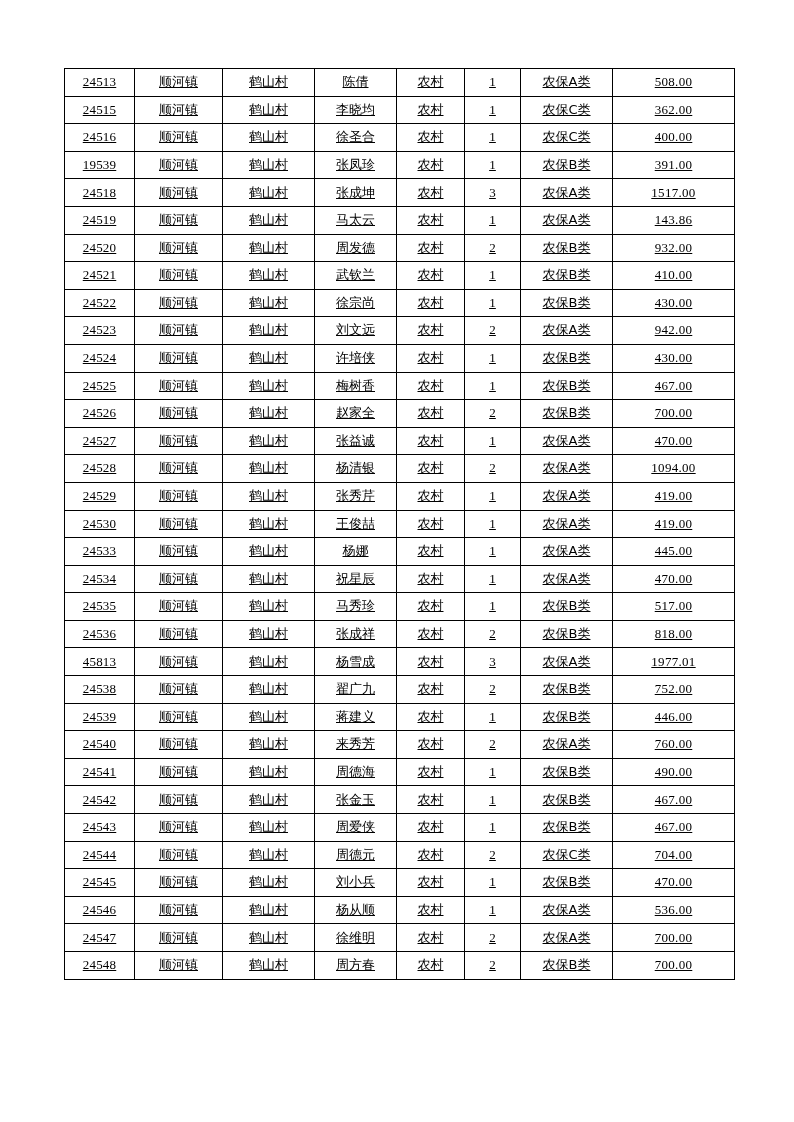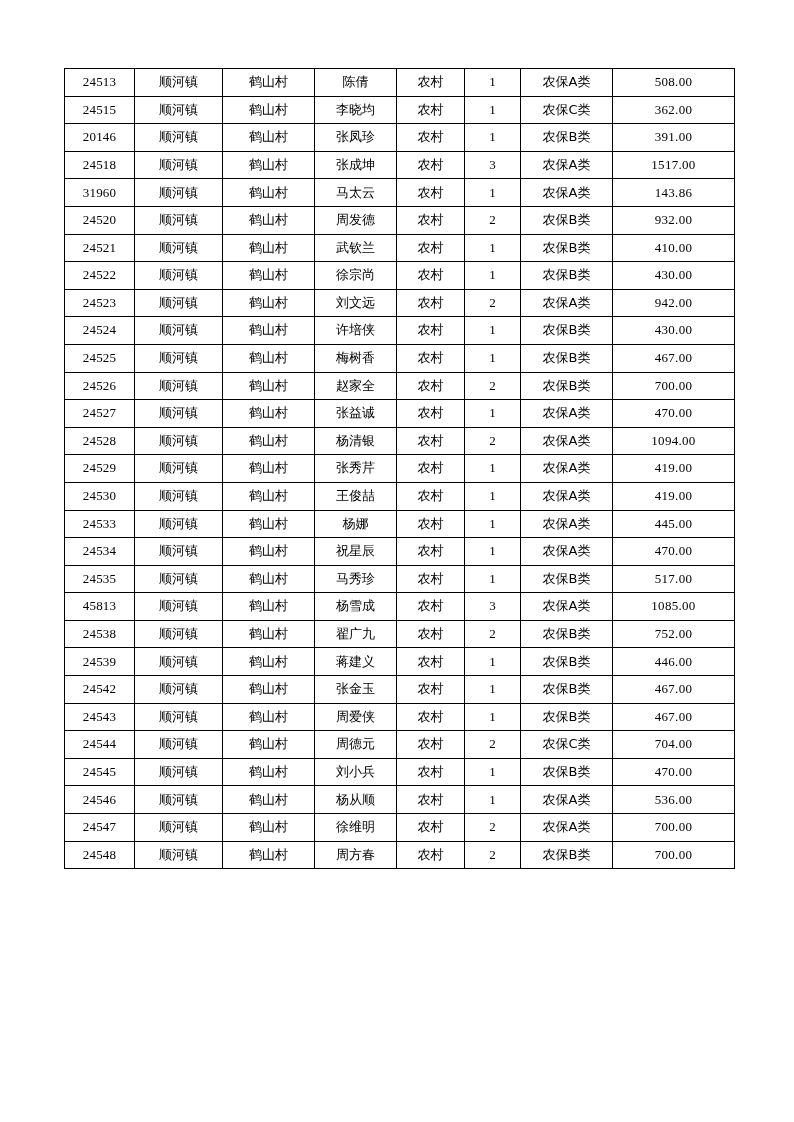--- a/index.html
+++ b/index.html
@@ -12,20 +12,21 @@
     height: 1122px;
     font-family: "Liberation Serif", "DejaVu Serif", serif;
     color: #000000;
   }
   .page {
     width: 636px;
     height: 1122px;
     box-sizing: border-box;
     padding: 68px 52px 0 64px;
     position: relative;
+    text-decoration: underline;
   }
   table.data-table {
     border-collapse: collapse;
     width: 100%;
     table-layout: fixed;
   }
   table.data-table td {
     border: 1px solid #000000;
     height: 26.6px;
     text-align: center;
@@ -80,41 +81,51 @@
           <td class="num-id">24515</td>
           <td class="cn">顺河镇</td>
           <td class="cn">鹤山村</td>
           <td class="cn">李晓均</td>
           <td class="cn">农村</td>
           <td class="num-id">1</td>
           <td class="cn">农保C类</td>
           <td class="amount">362.00</td>
         </tr>
         <tr>
-          <td class="num-id">20146</td>
+          <td class="num-id">24516</td>
+          <td class="cn">顺河镇</td>
+          <td class="cn">鹤山村</td>
+          <td class="cn">徐圣合</td>
+          <td class="cn">农村</td>
+          <td class="num-id">1</td>
+          <td class="cn">农保C类</td>
+          <td class="amount">400.00</td>
+        </tr>
+        <tr>
+          <td class="num-id">19539</td>
           <td class="cn">顺河镇</td>
           <td class="cn">鹤山村</td>
           <td class="cn">张凤珍</td>
           <td class="cn">农村</td>
           <td class="num-id">1</td>
           <td class="cn">农保B类</td>
           <td class="amount">391.00</td>
         </tr>
         <tr>
           <td class="num-id">24518</td>
           <td class="cn">顺河镇</td>
           <td class="cn">鹤山村</td>
           <td class="cn">张成坤</td>
           <td class="cn">农村</td>
           <td class="num-id">3</td>
           <td class="cn">农保A类</td>
           <td class="amount">1517.00</td>
         </tr>
         <tr>
-          <td class="num-id">31960</td>
+          <td class="num-id">24519</td>
           <td class="cn">顺河镇</td>
           <td class="cn">鹤山村</td>
           <td class="cn">马太云</td>
           <td class="cn">农村</td>
           <td class="num-id">1</td>
           <td class="cn">农保A类</td>
           <td class="amount">143.86</td>
         </tr>
         <tr>
           <td class="num-id">24520</td>
@@ -250,48 +261,78 @@
           <td class="num-id">24535</td>
           <td class="cn">顺河镇</td>
           <td class="cn">鹤山村</td>
           <td class="cn">马秀珍</td>
           <td class="cn">农村</td>
           <td class="num-id">1</td>
           <td class="cn">农保B类</td>
           <td class="amount">517.00</td>
         </tr>
         <tr>
+          <td class="num-id">24536</td>
+          <td class="cn">顺河镇</td>
+          <td class="cn">鹤山村</td>
+          <td class="cn">张成祥</td>
+          <td class="cn">农村</td>
+          <td class="num-id">2</td>
+          <td class="cn">农保B类</td>
+          <td class="amount">818.00</td>
+        </tr>
+        <tr>
           <td class="num-id">45813</td>
           <td class="cn">顺河镇</td>
           <td class="cn">鹤山村</td>
           <td class="cn">杨雪成</td>
           <td class="cn">农村</td>
           <td class="num-id">3</td>
           <td class="cn">农保A类</td>
-          <td class="amount">1085.00</td>
+          <td class="amount">1977.01</td>
         </tr>
         <tr>
           <td class="num-id">24538</td>
           <td class="cn">顺河镇</td>
           <td class="cn">鹤山村</td>
           <td class="cn">翟广九</td>
           <td class="cn">农村</td>
           <td class="num-id">2</td>
           <td class="cn">农保B类</td>
           <td class="amount">752.00</td>
         </tr>
         <tr>
           <td class="num-id">24539</td>
           <td class="cn">顺河镇</td>
           <td class="cn">鹤山村</td>
           <td class="cn">蒋建义</td>
           <td class="cn">农村</td>
           <td class="num-id">1</td>
           <td class="cn">农保B类</td>
           <td class="amount">446.00</td>
+        </tr>
+        <tr>
+          <td class="num-id">24540</td>
+          <td class="cn">顺河镇</td>
+          <td class="cn">鹤山村</td>
+          <td class="cn">来秀芳</td>
+          <td class="cn">农村</td>
+          <td class="num-id">2</td>
+          <td class="cn">农保A类</td>
+          <td class="amount">760.00</td>
+        </tr>
+        <tr>
+          <td class="num-id">24541</td>
+          <td class="cn">顺河镇</td>
+          <td class="cn">鹤山村</td>
+          <td class="cn">周德海</td>
+          <td class="cn">农村</td>
+          <td class="num-id">1</td>
+          <td class="cn">农保B类</td>
+          <td class="amount">490.00</td>
         </tr>
         <tr>
           <td class="num-id">24542</td>
           <td class="cn">顺河镇</td>
           <td class="cn">鹤山村</td>
           <td class="cn">张金玉</td>
           <td class="cn">农村</td>
           <td class="num-id">1</td>
           <td class="cn">农保B类</td>
           <td class="amount">467.00</td>

